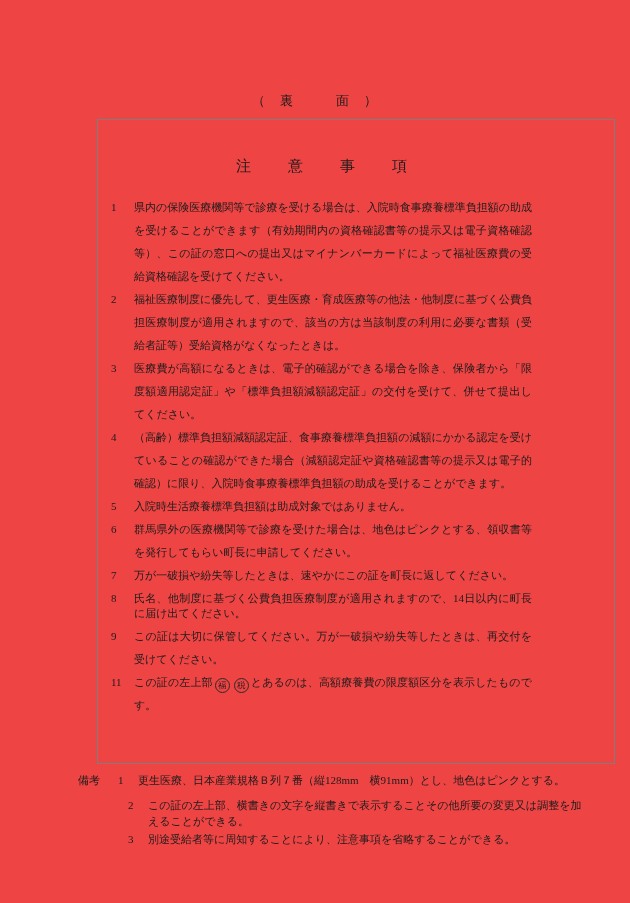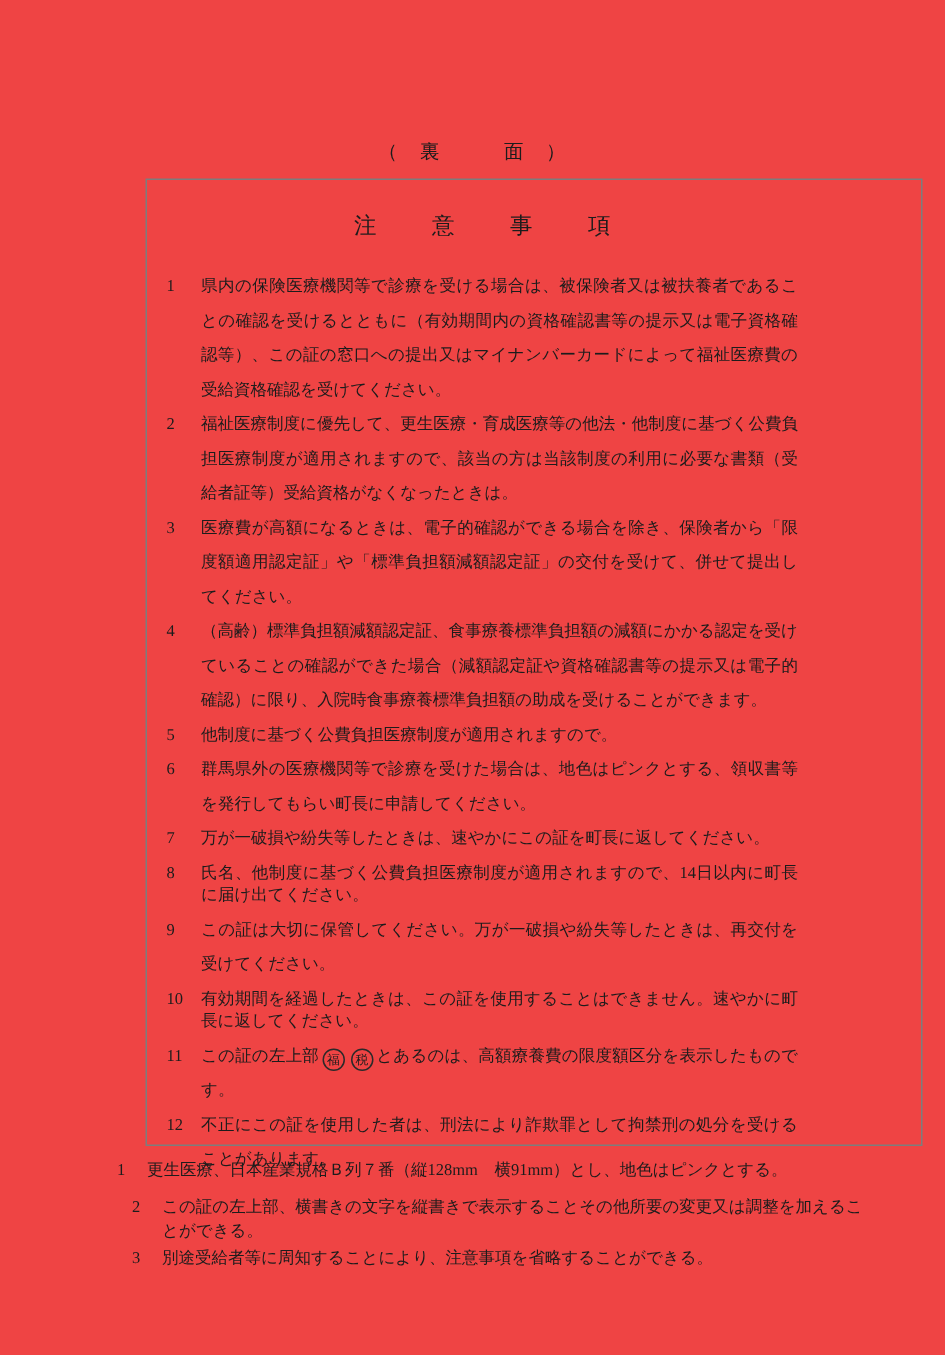--- a/index.html
+++ b/index.html
@@ -17,21 +17,21 @@
     font-size:13px;
     letter-spacing:1px;
     white-space:pre;
   }
   .notice-box {
     position:absolute;
     left:97px; top:119px;
     width:518px; height:645px;
     box-sizing:border-box;
     border:1px solid #7d7d7d;
-    padding:0 82px 0 13px;
+    padding:16px 82px 0 13px;
   }
   .notice-title {
     margin-top:21px;
     font-size:15px;
     font-weight:normal;
     text-align:center;
     letter-spacing:37px;
     text-indent:37px;
     white-space:nowrap;
   }
@@ -81,41 +81,41 @@
 
   <div class="back-label">（　裏　　　面　）</div>
 
   <div class="notice-box">
     <div class="notice-title">注意事項</div>
 
     <div class="items">
 
       <div class="item">
         <span class="num">1</span>
-        <span class="txt">県内の保険医療機関等で診療を受ける場合は、被保険者又は被扶養者であることの確認を受けるとともに（有効期間内の資格確認書等の提示又は電子資格確認等）、この証の窓口への提出又はマイナンバーカードによって福祉医療費の受給資格確認を受けてください。</span>
+        <span class="txt">県内の保険医療機関等で診療を受ける場合は、入院時食事療養標準負担額の助成を受けることができます（有効期間内の資格確認書等の提示又は電子資格確認等）、この証の窓口への提出又はマイナンバーカードによって福祉医療費の受給資格確認を受けてください。</span>
       </div>
 
       <div class="item">
         <span class="num">2</span>
         <span class="txt">福祉医療制度に優先して、更生医療・育成医療等の他法・他制度に基づく公費負担医療制度が適用されますので、該当の方は当該制度の利用に必要な書類（受給者証等）受給資格がなくなったときは。</span>
       </div>
 
       <div class="item">
         <span class="num">3</span>
         <span class="txt">医療費が高額になるときは、電子的確認ができる場合を除き、保険者から「限度額適用認定証」や「標準負担額減額認定証」の交付を受けて、併せて提出してください。</span>
       </div>
 
       <div class="item">
         <span class="num">4</span>
         <span class="txt">（高齢）標準負担額減額認定証、食事療養標準負担額の減額にかかる認定を受けていることの確認ができた場合（減額認定証や資格確認書等の提示又は電子的確認）に限り、入院時食事療養標準負担額の助成を受けることができます。</span>
       </div>
 
       <div class="item">
         <span class="num">5</span>
-        <span class="txt">他制度に基づく公費負担医療制度が適用されますので。</span>
+        <span class="txt">入院時生活療養標準負担額は助成対象ではありません。</span>
       </div>
 
       <div class="item">
         <span class="num">6</span>
         <span class="txt">群馬県外の医療機関等で診療を受けた場合は、地色はピンクとする、領収書等を発行してもらい町長に申請してください。</span>
       </div>
 
       <div class="item">
         <span class="num">7</span>
         <span class="txt">万が一破損や紛失等したときは、速やかにこの証を町長に返してください。</span>
@@ -124,39 +124,32 @@
       <div class="item tight">
         <span class="num">8</span>
         <span class="txt">氏名、他制度に基づく公費負担医療制度が適用されますので、14日以内に町長に届け出てください。</span>
       </div>
 
       <div class="item">
         <span class="num">9</span>
         <span class="txt">この証は大切に保管してください。万が一破損や紛失等したときは、再交付を受けてください。</span>
       </div>
 
-      <div class="item tight">
-        <span class="num">10</span>
-        <span class="txt">有効期間を経過したときは、この証を使用することはできません。速やかに町長に返してください。</span>
-      </div>
 
       <div class="item">
         <span class="num">11</span>
         <span class="txt"><span>この証の左上部</span><span class="mark">福</span><span class="mark">税</span><span>とあるのは、高額療養費の限度額区分を表示したものです。</span></span>
       </div>
 
-      <div class="item">
-        <span class="num">12</span>
-        <span class="txt">不正にこの証を使用した者は、刑法により詐欺罪として拘禁刑の処分を受けることがあります。</span>
-      </div>
 
     </div>
   </div>
 
   <div class="remarks">
+    <div class="remarks-label">備考</div>
     <div class="remark-list">
 
       <div class="remark remark-1">
         <span class="num">1</span>
         <span class="txt">更生医療、日本産業規格Ｂ列７番（縦128mm　横91mm）とし、地色はピンクとする。</span>
       </div>
 
       <div class="remark remark-2 indent">
         <span class="num">2</span>
         <span class="txt">この証の左上部、横書きの文字を縦書きで表示することその他所要の変更又は調整を加えることができる。</span>

